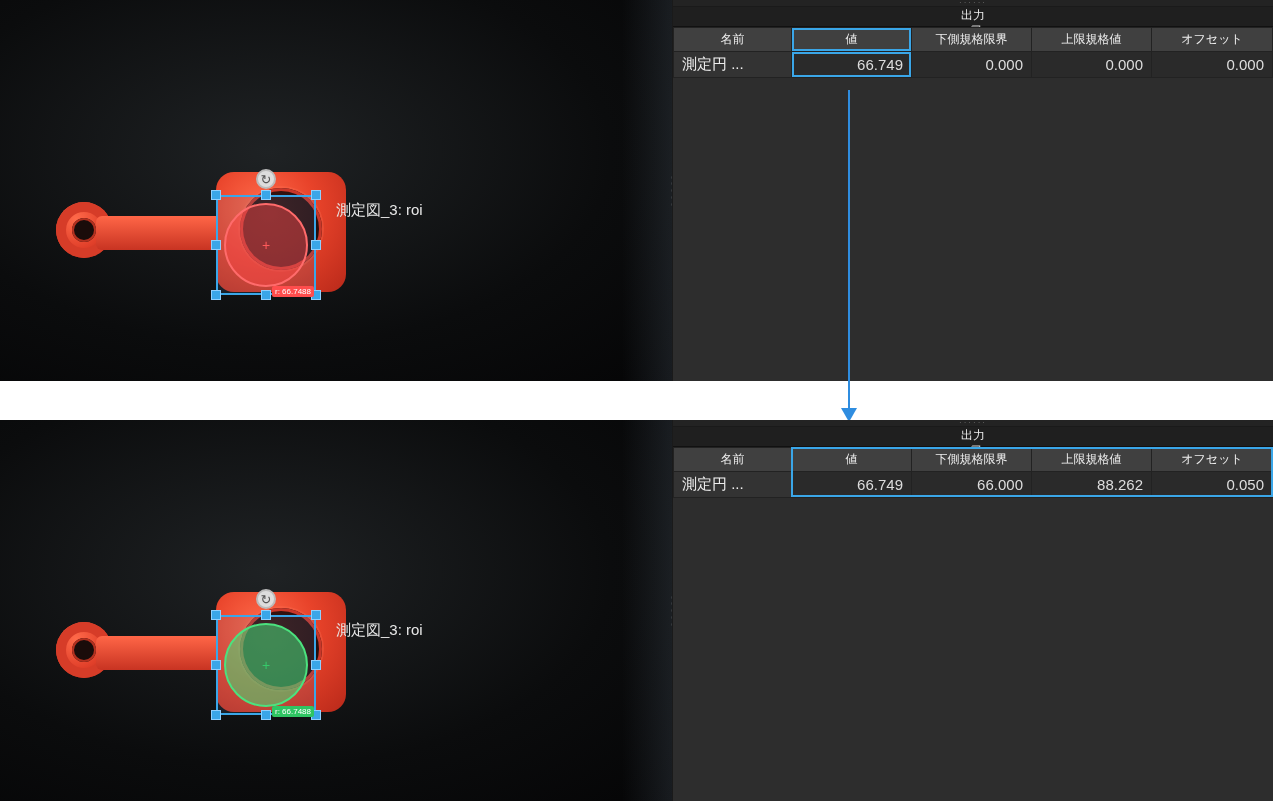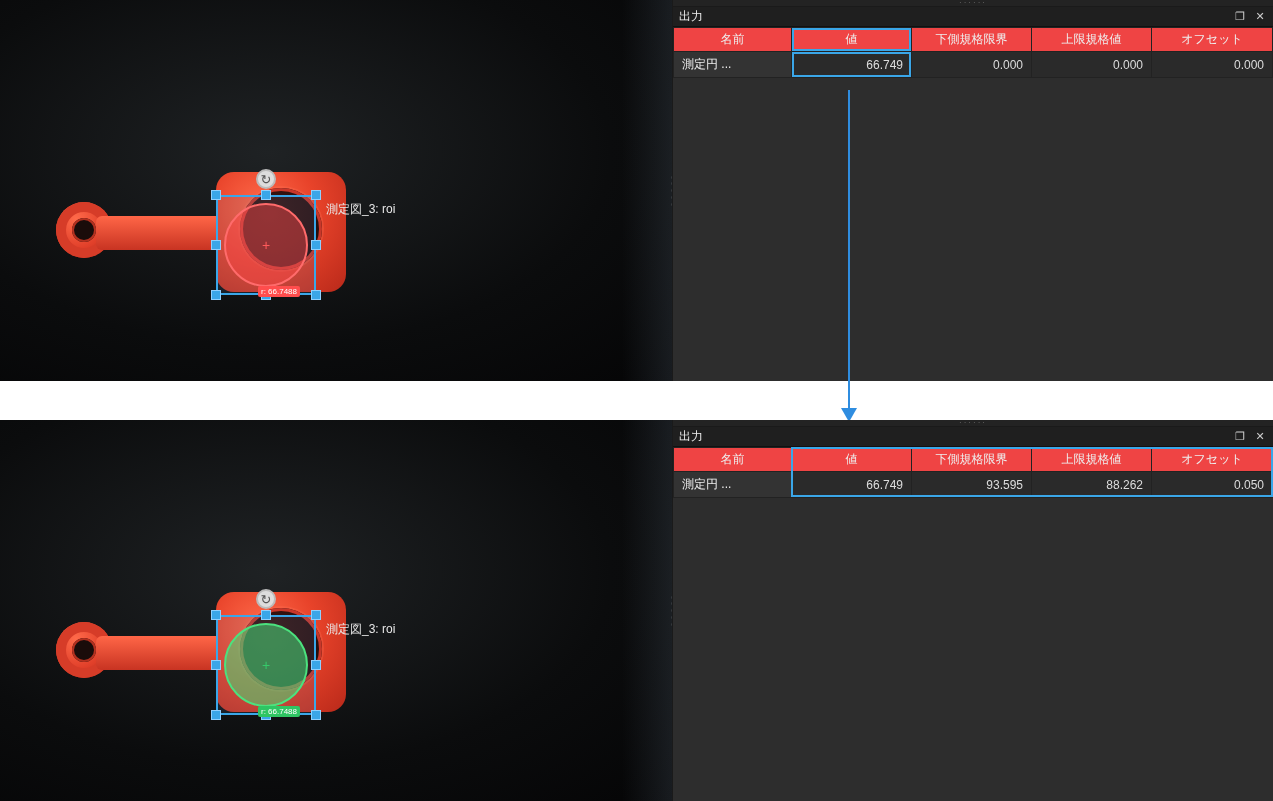--- a/index.html
+++ b/index.html
@@ -142,31 +142,31 @@
     .roi .cross{
       position:absolute;
       left:calc(50% - 6px); top:calc(50% - 6px);
       width:12px; height:12px;
       font-size:14px; line-height:12px; text-align:center;
     }
     .roi.red .cross{ color:#ff5a5a; }
     .roi.green .cross{ color:#36c96a; }
     .roi-badge{
       position:absolute;
-      right:16px; bottom:-2px;
+      right:2px; bottom:-2px;
       font-size:8px;
       padding:1px 3px;
       border-radius:2px;
     }
     .roi.red .roi-badge{ background:#ff4d4d; color:#fff;}
     .roi.green .roi-badge{ background:#2fc563; color:#fff;}
     .roi-label{
       position:absolute;
-      left:110px; top:6px;
-      font-size:12px;
+      left:120px; top:6px;
+      font-size:15px;
       color:#e8e8e8;
       white-space:nowrap;
     }
 
     
     .panel {
       flex:1;
       background:#2d2d2d;
       border-left:1px solid #1a1a1a;
       display:flex;
@@ -184,52 +184,53 @@
       line-height:6px;
     }
     .panel-header{
       height:20px;
       background:#1f1f1f;
       border-bottom:1px solid #111;
       display:flex;
       align-items:center;
       padding:0 6px;
       font-size:12px;
+      flex-direction:column;
     }
     .panel-header .title{color:#eee;}
     .panel-header .spacer{flex:1;}
     .panel-header .winbtn{
       width:14px;height:14px;
       margin-left:6px;
       display:inline-flex;align-items:center;justify-content:center;
       color:#ccc;
       font-size:11px;
       cursor:pointer;
     }
     table.output{
       width:100%;
       border-collapse:collapse;
       table-layout:fixed;
     }
     table.output th{
-      background:#ef4444;
+      background:#404040;
       color:#eee;
       font-weight:normal;
       height:24px;
       border:1px solid #222;
       font-size:12px;
       margin-top:28px;
     }
     table.output td{
       height:26px;
       border:1px solid #222;
       padding:0 8px;
       background:#2a2a2a;
       text-align:right;
-      font-size:12px;
+      font-size:15px;
       color:#ddd;
     }
     table.output td.name{
       text-align:left;
       background:#333;
       color:#eee;
     }
     .val-red{ color:#ff4d4d; }
     .val-green{ color:#42d27a; }
     
@@ -389,21 +390,21 @@
             <tr>
           <th>名前</th>
           <th>値</th>
           <th>下側規格限界</th>
           <th>上限規格値</th>
           <th>オフセット</th>
         </tr>
         <tr>
           <td class="name">測定円 ...</td>
           <td class="val-green">66.749</td>
-          <td>93.595</td>
+          <td>66.000</td>
           <td>88.262</td>
           <td>0.050</td>
         </tr>
       </tbody>
         </table>
 
       <div class="hl-block" style="left:118px; top:0; width:calc(100% - 118px); height:50px;"></div>
     </div>
   </div>
 </div>

